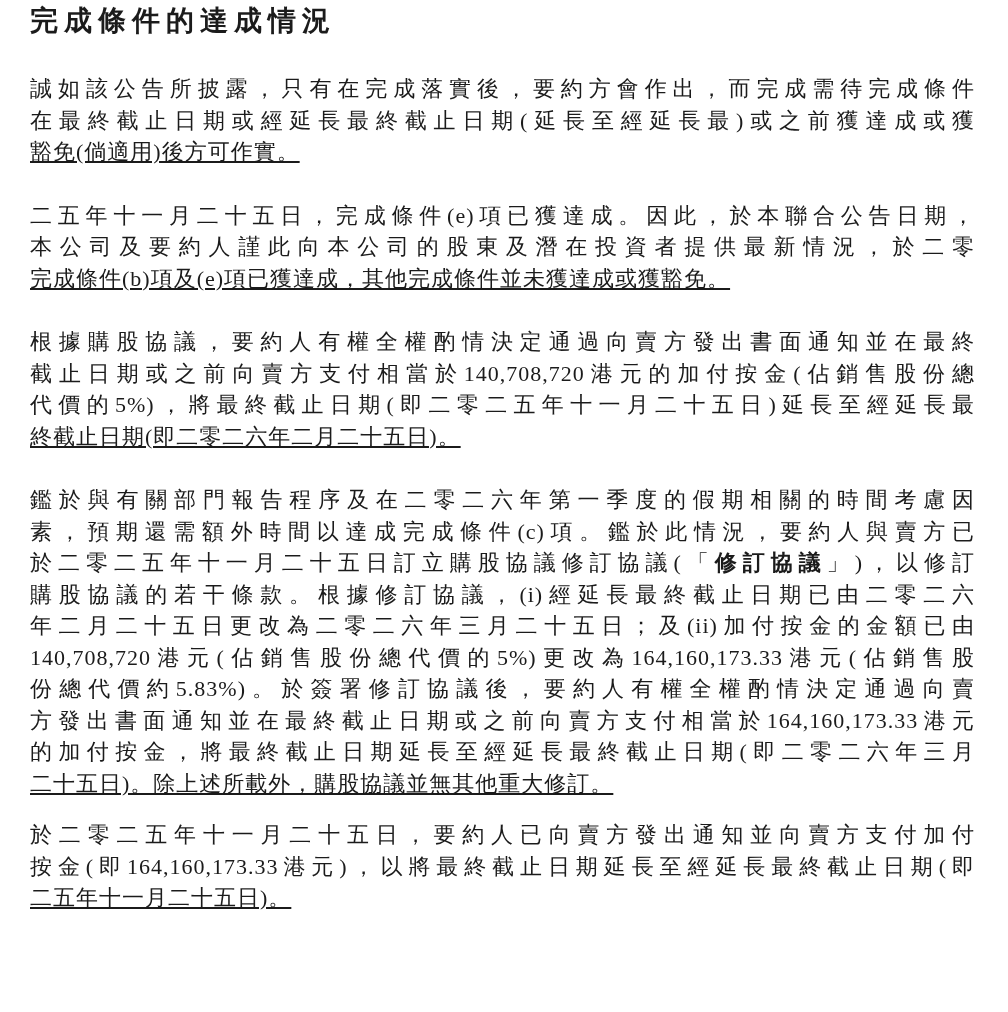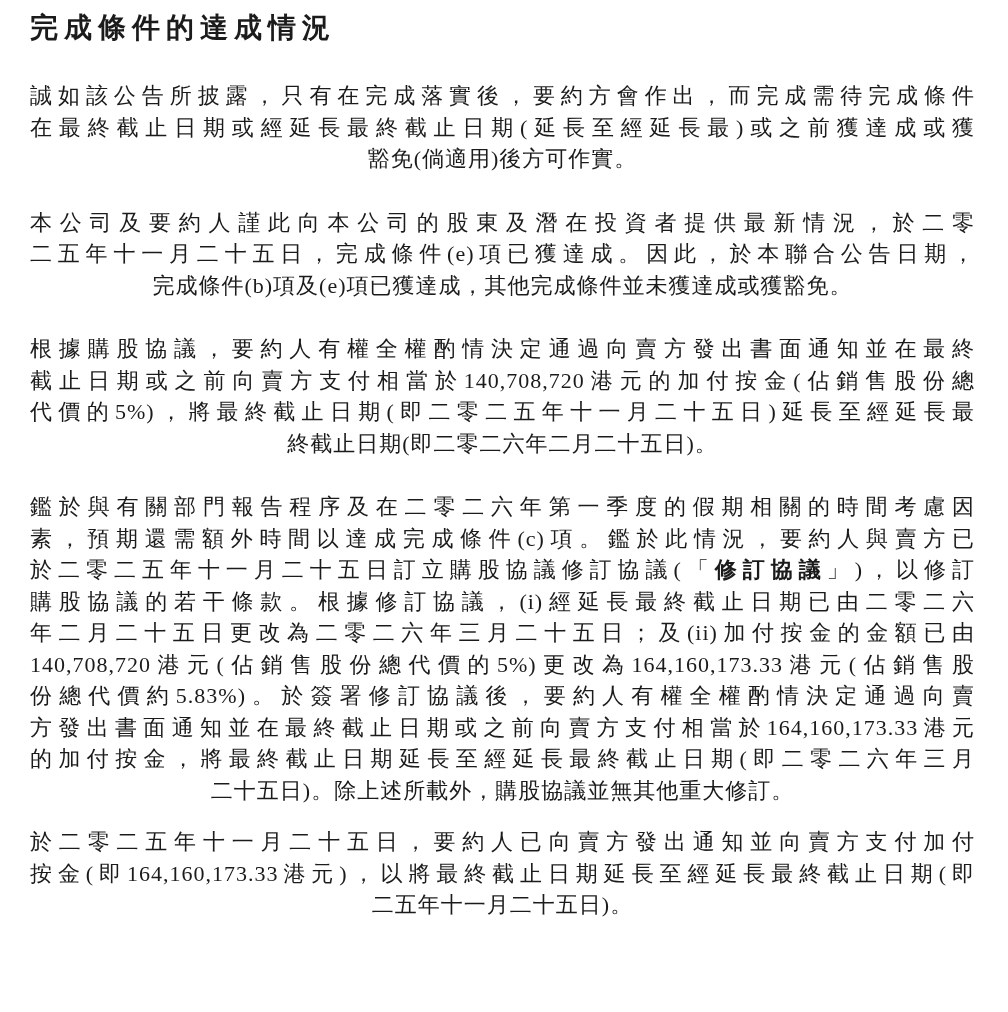--- a/index.html
+++ b/index.html
@@ -7,21 +7,21 @@
     width: 1008px;
     height: 1012px;
     background: #ffffff;
     color: #1b1b1b;
     overflow: hidden;
   }
   .page {
     box-sizing: border-box;
     width: 1008px;
     height: 953px;
-    padding: 13px 33px 0 30px;
+    padding: 6px 33px 0 30px;
     background: #ffffff;
   }
   .doc-heading {
     font-family: "Liberation Sans", "DejaVu Sans", sans-serif;
     font-weight: bold;
     font-size: 28px;
     line-height: 30px;
     letter-spacing: 6px;
     color: #1b1b1b;
     white-space: nowrap;
@@ -37,22 +37,23 @@
   .para .line {
     line-height: 31.5px;
     height: 31.5px;
     letter-spacing: 1px;
     text-align: justify;
     text-align-last: justify;
     text-justify: inter-character;
     overflow: hidden;
   }
   .para .line.last {
-    text-align: center;
+    text-align: left;
     text-align-last: auto;
+    text-decoration: underline;
   }
   .defined-term {
     font-family: Liberation Mono, monospace;
     font-weight: bold;
   }
   #para-amendment { margin-bottom: 20px; }
   #para-notice { margin-bottom: 0; }
 </style>
 </head>
 <body>
@@ -61,22 +62,22 @@
 
   <div id="heading-completion" class="doc-heading">完成條件的達成情況</div>
 
   <div class="para" id="para-completion">
     <div class="line">誠如該公告所披露，只有在完成落實後，要約方會作出，而完成需待完成條件</div>
     <div class="line">在最終截止日期或經延長最終截止日期(延長至經延長最)或之前獲達成或獲</div>
     <div class="line last">豁免(倘適用)後方可作實。</div>
   </div>
 
   <div class="para" id="para-update">
+    <div class="line">二五年十一月二十五日，完成條件(e)項已獲達成。因此，於本聯合公告日期，</div>
     <div class="line">本公司及要約人謹此向本公司的股東及潛在投資者提供最新情況，於二零</div>
-    <div class="line">二五年十一月二十五日，完成條件(e)項已獲達成。因此，於本聯合公告日期，</div>
     <div class="line last">完成條件(b)項及(e)項已獲達成，其他完成條件並未獲達成或獲豁免。</div>
   </div>
 
 
   <div class="para" id="para-spa">
     <div class="line">根據購股協議，要約人有權全權酌情決定通過向賣方發出書面通知並在最終</div>
     <div class="line">截止日期或之前向賣方支付相當於140,708,720港元的加付按金(佔銷售股份總</div>
     <div class="line">代價的5%)，將最終截止日期(即二零二五年十一月二十五日)延長至經延長最</div>
     <div class="line last">終截止日期(即二零二六年二月二十五日)。</div>
   </div>

